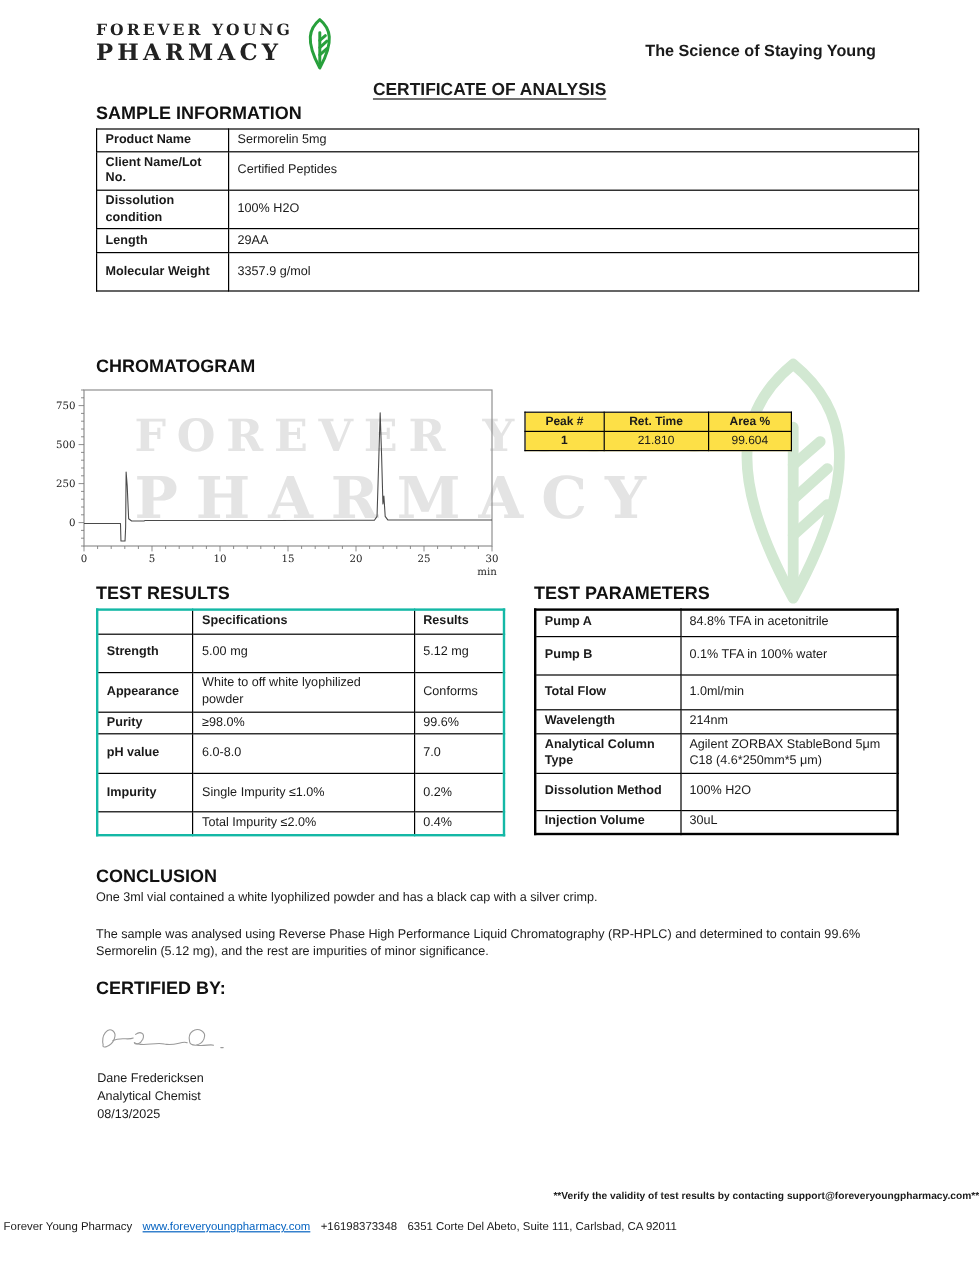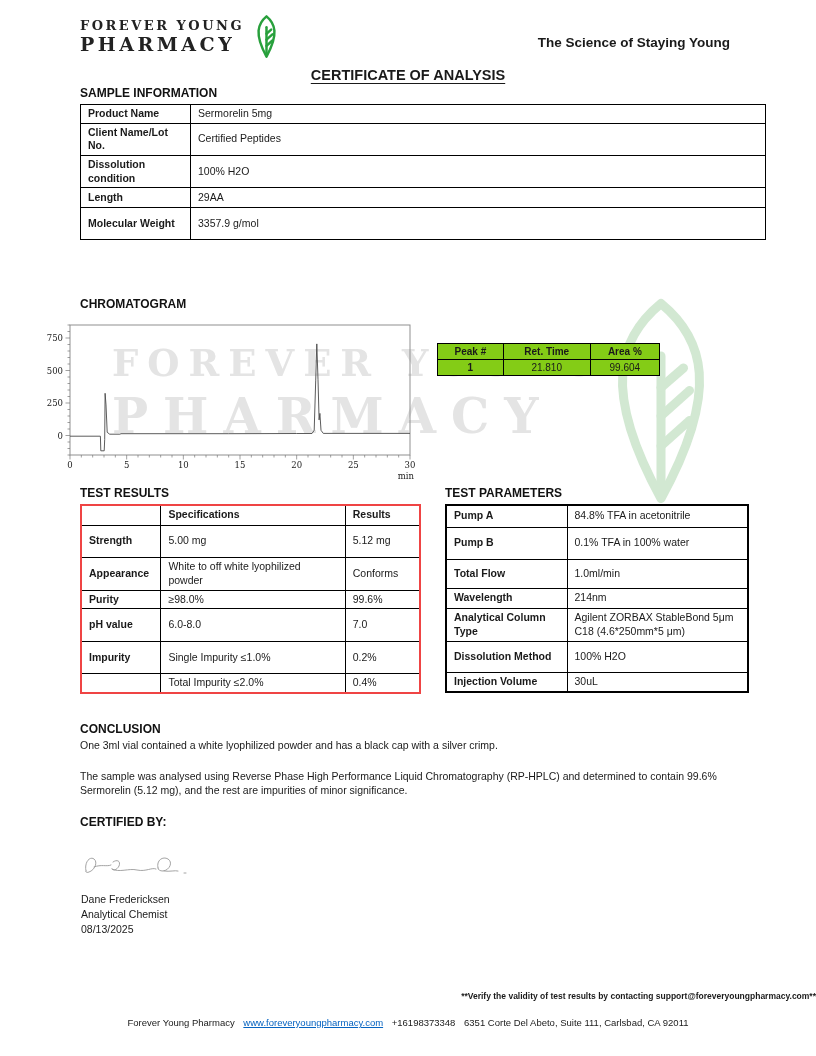--- a/index.html
+++ b/index.html
@@ -22,66 +22,66 @@
   .logo-text { font-family:"DejaVu Serif", serif; font-weight:bold; color:#222; }
   .logo-l1 { font-size:13px; letter-spacing:2.5px; line-height:1.2; }
   .logo-l2 { font-size:19px; letter-spacing:3.5px; line-height:1.1; }
   .logo-leaf { width:31px; height:47px; margin-left:7px; }
   .tagline { position:absolute; right:86px; top:35px; font-size:13.5px; font-weight:bold; z-index:2; }
 
   .doc-title { position:absolute; left:0; top:66px; width:100%; text-align:center; z-index:2; }
   .doc-title span { font-size:14.5px; font-weight:bold; text-decoration:underline; text-underline-offset:3px; }
 
   
-  .sec-head { font-size:12px; font-weight:bold; color:#111; }
+  .sec-head { font-size:15px; font-weight:bold; color:#111; }
 
   
   table { border-collapse:collapse; background:transparent; }
   td, th { border:1px solid #000; font-size:10.5px; vertical-align:middle;
            padding:2px 7px; line-height:1.3; text-align:left; }
   .lbl { font-weight:bold; }
 
   
   .sec-sample { position:absolute; left:80px; top:86px; width:686px; z-index:2; }
   .tbl-sample { width:686px; margin-top:4px; border:1.5px solid #000; }
   .tbl-sample td:first-child { width:110px; }
 
   
   .sec-chroma-head { position:absolute; left:80px; top:297px; z-index:2; }
   .chart-svg { position:absolute; left:42px; top:316px; width:380px; height:170px; z-index:1; }
   .tick { font-family:"DejaVu Serif", serif; font-size:8.5px; fill:#222; }
   .tbl-peaks { position:absolute; left:437px; top:343px; width:223px; border:1.5px solid #000;
                background:#fff; z-index:2; }
-  .tbl-peaks td { font-size:10px; text-align:center; padding:1px 4px; background:#84cc16; }
+  .tbl-peaks td { font-size:10px; text-align:center; padding:1px 4px; background:#fde047; }
 
   
   .sec-tests { position:absolute; left:80px; top:486px; width:686px; display:flex; z-index:2; }
   .col-results { width:341px; }
   .col-params  { width:304px; margin-left:24px; }
-  .tbl-results { width:341px; margin-top:4px; border:2px solid #ef4444; }
+  .tbl-results { width:341px; margin-top:4px; border:2px solid #14b8a6; }
   .tbl-results td:nth-child(1) { width:80px; }
   .tbl-results td:nth-child(2) { width:186px; }
   .tbl-results td:nth-child(3) { width:75px; }
   .tbl-params { width:304px; margin-top:4px; border:2px solid #000; }
   .tbl-params td:first-child { width:121px; }
   tr.h20 td{height:20px} tr.h22 td{height:22px} tr.h29 td{height:29px}
   tr.h31 td{height:31px} tr.h32 td{height:32px} tr.h33 td{height:33px}
 
   
   .sec-conclusion { position:absolute; left:80px; top:722px; width:686px; z-index:2; }
   .body-text { font-size:10.5px; line-height:1.35; margin-top:2px; }
   .para-gap { margin-top:17px; }
   .sec-certified { position:absolute; left:80px; top:815px; z-index:2; }
   .signature { position:absolute; left:80px; top:849px; width:115px; height:38px; z-index:2; }
   .sign-block { position:absolute; left:81px; top:892px; font-size:10.5px; line-height:1.42; z-index:2; }
 
   
   .footer-verify { position:absolute; left:0; top:991px; width:100%; text-align:right;
                    font-size:8.5px; font-weight:bold; z-index:2; }
-  .footer-info { position:absolute; left:0; top:1017px; width:100%; text-align:center;
+  .footer-info { position:absolute; left:0; top:1017px; width:100%; 
                  font-size:9.5px; z-index:2; }
   .footer-info .link { color:#0563c1; text-decoration:underline; cursor:pointer; }
   .footer-info span { margin:0 3px; }
 
   svg.leaf path.outline { fill:none; stroke-linejoin:round; stroke-linecap:round; }
   svg.leaf path.vein { fill:none; stroke-linecap:round; }
 </style>
 </head>
 <body>
 

